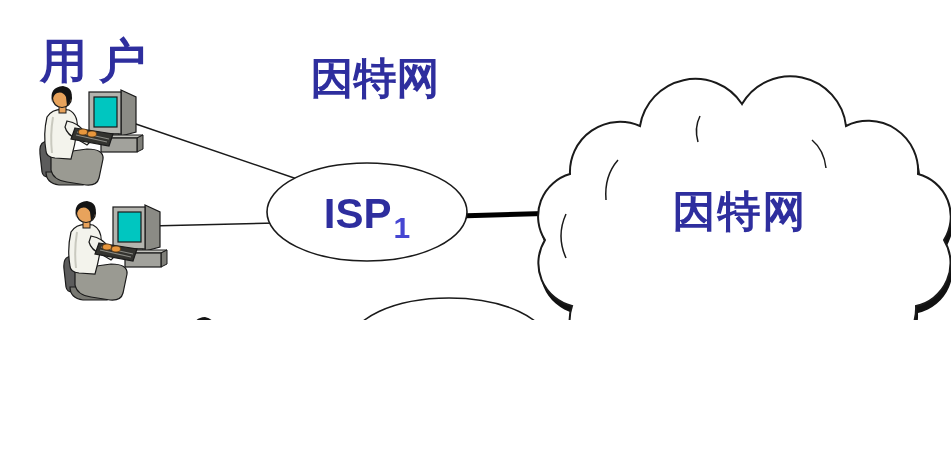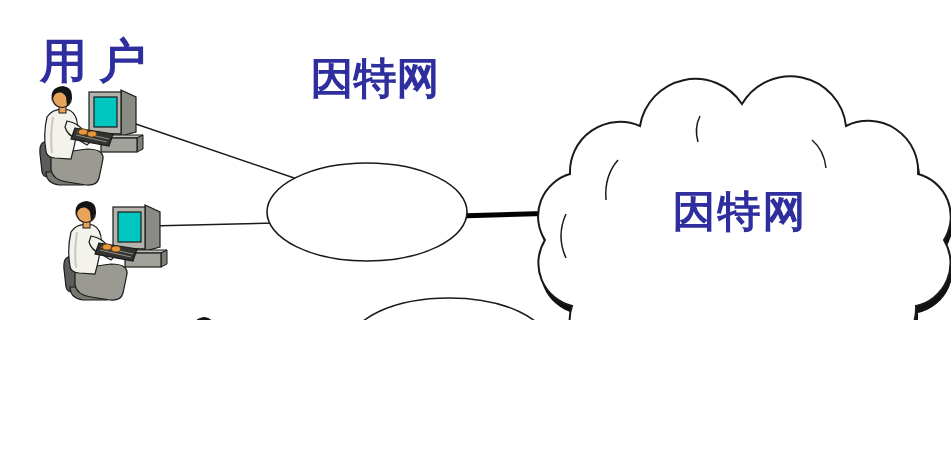--- a/index.html
+++ b/index.html
@@ -137,17 +137,20 @@
     <use href="#user-pc" x="61" y="197" width="110" height="110"></use>
     <use href="#user-pc" x="179" y="313" width="110" height="110"></use>
   </svg>
 
   <div class="lbl users-title">用户</div>
 
   <div class="lbl isp-group-title">
     <div>因特网</div>
   </div>
 
+  <div class="lbl isp-node-label isp1-label">
+    <span>ISP</span><span class="isp-sub">1</span>
+  </div>
 
 
   <div class="lbl internet-title">因特网</div>
 
 </div>
 
 </body></html>

